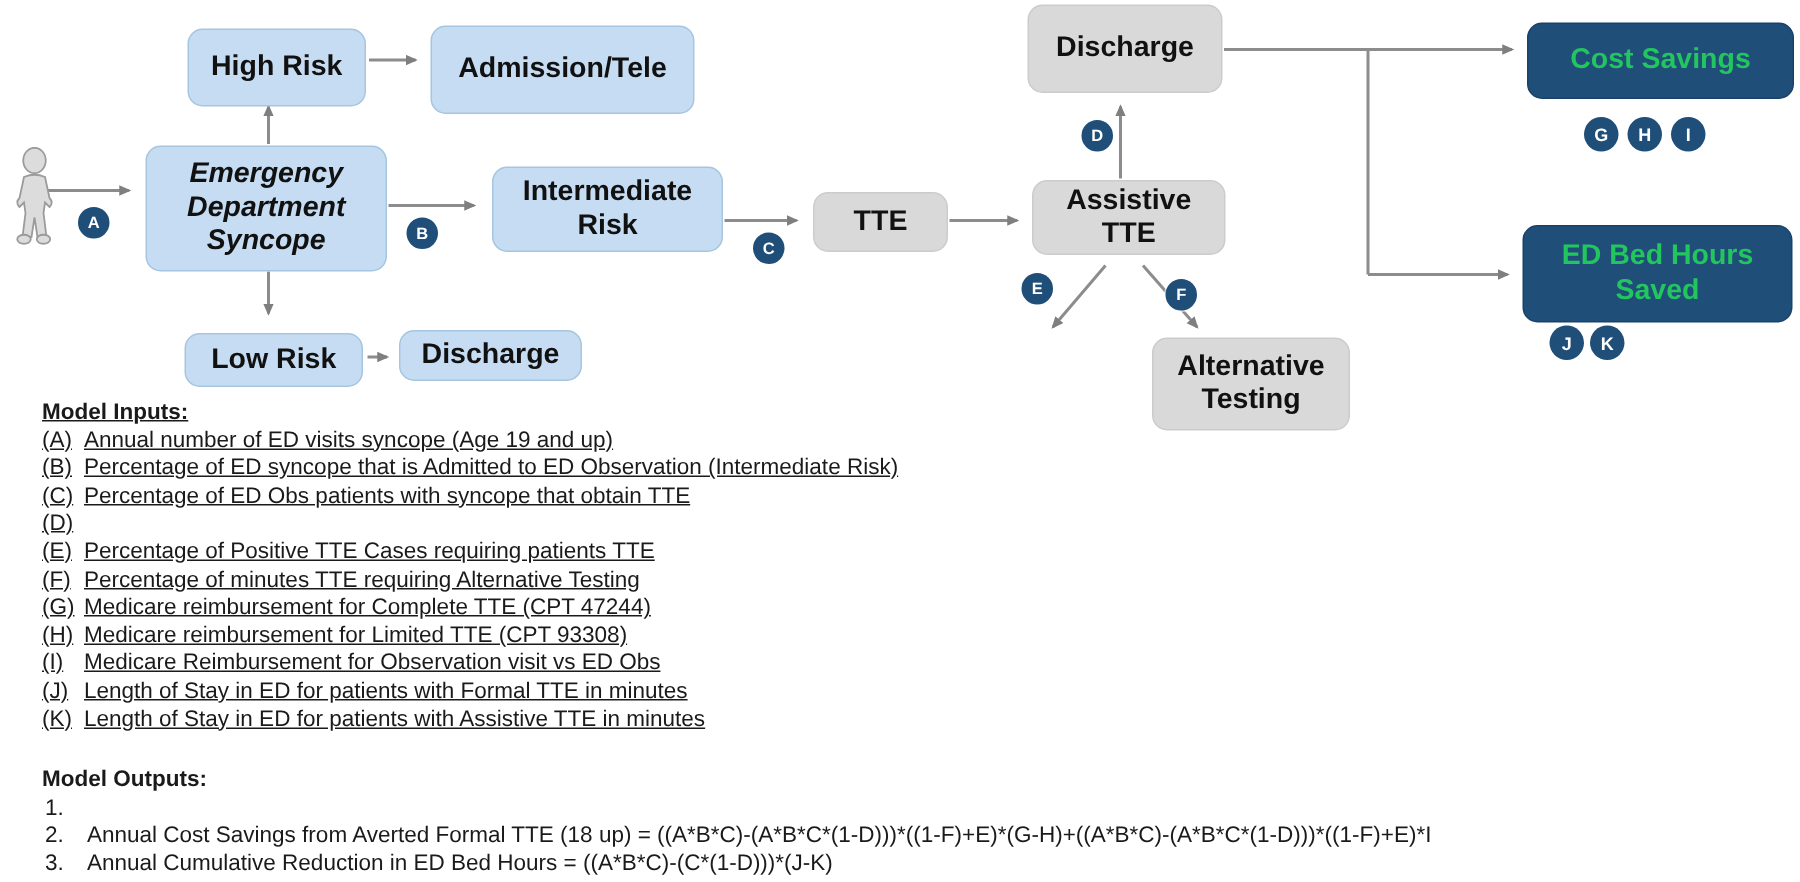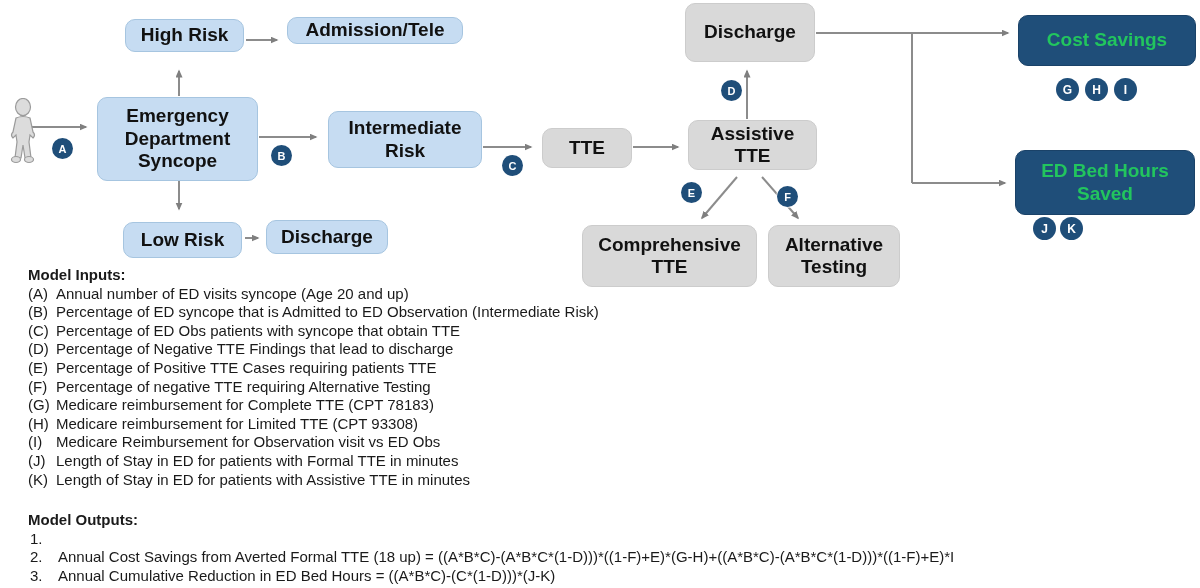--- a/index.html
+++ b/index.html
@@ -83,75 +83,73 @@
     <svg viewBox="0 0 40 66" width="40" height="66">
       <g fill="#dcdcdc" stroke="#9b9b9b" stroke-width="1.2">
         <ellipse cx="20" cy="9" rx="7.5" ry="8.5"></ellipse>
         <path d="M13,20 Q20,17 27,20 L30,34 Q33,37 30,40 L27,37 L26,44 L28,60 L22,60 L20,47 L18,60 L12,60 L14,44 L13,37 L10,40 Q7,37 10,34 Z"></path>
         <ellipse cx="13" cy="61.5" rx="4.5" ry="3"></ellipse>
         <ellipse cx="26" cy="61.5" rx="4.5" ry="3"></ellipse>
       </g>
     </svg>
   </div>
 
-  <div class="node blue" style="left:97px;  top:97px;  width:161px; height:84px;">Emergency Department Syncope</div>
-  <div class="node blue" style="left:125px; top:19px;  width:119px; height:33px;">High Risk</div>
-  <div class="node blue" style="left:287px; top:17px;  width:176px; height:27px;">Admission/Tele</div>
+  <div class="node blue" style="left:97px;  top:97px;  width:161px; height:84px;font-style:italic;">Emergency Department Syncope</div>
+  <div class="node blue" style="left:125px; top:19px;  width:119px; height:52px;">High Risk</div>
+  <div class="node blue" style="left:287px; top:17px;  width:176px; height:59px;">Admission/Tele</div>
   <div class="node blue" style="left:123px; top:222px; width:119px; height:36px;">Low Risk</div>
   <div class="node blue" style="left:266px; top:220px; width:122px; height:34px;">Discharge</div>
   <div class="node blue" style="left:328px; top:111px; width:154px; height:57px;">Intermediate Risk</div>
   <div class="node gray" style="left:542px; top:128px; width:90px;  height:40px;">TTE</div>
   <div class="node gray" style="left:688px; top:120px; width:129px; height:50px;">Assistive TTE</div>
   <div class="node gray" style="left:685px; top:3px;   width:130px; height:59px;">Discharge</div>
-  <div class="node gray" style="left:582px; top:225px; width:175px; height:62px;">Comprehensive TTE</div>
   <div class="node gray" style="left:768px; top:225px; width:132px; height:62px;">Alternative Testing</div>
   <div class="node navy" style="left:1018px; top:15px;  width:178px; height:51px;">Cost Savings</div>
   <div class="node navy" style="left:1015px; top:150px; width:180px; height:65px;">ED Bed Hours Saved</div>
 
   <div class="badge sm" style="left:52px;  top:138px;">A</div>
   <div class="badge sm" style="left:271px; top:145px;">B</div>
   <div class="badge sm" style="left:502px; top:155px;">C</div>
   <div class="badge sm" style="left:721px; top:80px;">D</div>
   <div class="badge sm" style="left:681px; top:182px;">E</div>
   <div class="badge sm" style="left:777px; top:186px;">F</div>
   <div class="badge lg" style="left:1056px; top:78px;">G</div>
   <div class="badge lg" style="left:1085px; top:78px;">H</div>
   <div class="badge lg" style="left:1114px; top:78px;">I</div>
   <div class="badge lg" style="left:1033px; top:217px;">J</div>
   <div class="badge lg" style="left:1060px; top:217px;">K</div>
 
-  <div class="textblock" style="top:266px;">
+  <div class="textblock" style="top:266px;text-decoration:underline;">
     <div class="heading">Model Inputs:</div>
     <div class="trow">
         <span class="key">(A)</span>
-        <span class="txt">Annual number of ED visits syncope (Age 20 and up)</span>
+        <span class="txt">Annual number of ED visits syncope (Age 19 and up)</span>
       </div>
     <div class="trow">
         <span class="key">(B)</span>
         <span class="txt">Percentage of ED syncope that is Admitted to ED Observation (Intermediate Risk)</span>
       </div>
     <div class="trow">
         <span class="key">(C)</span>
         <span class="txt">Percentage of ED Obs patients with syncope that obtain TTE</span>
       </div>
     <div class="trow">
         <span class="key">(D)</span>
-        <span class="txt">Percentage of Negative TTE Findings that lead to discharge</span>
       </div>
     <div class="trow">
         <span class="key">(E)</span>
         <span class="txt">Percentage of Positive TTE Cases requiring patients TTE</span>
       </div>
     <div class="trow">
         <span class="key">(F)</span>
-        <span class="txt">Percentage of negative TTE requiring Alternative Testing</span>
+        <span class="txt">Percentage of minutes TTE requiring Alternative Testing</span>
       </div>
     <div class="trow">
         <span class="key">(G)</span>
-        <span class="txt">Medicare reimbursement for Complete TTE (CPT 78183)</span>
+        <span class="txt">Medicare reimbursement for Complete TTE (CPT 47244)</span>
       </div>
     <div class="trow">
         <span class="key">(H)</span>
         <span class="txt">Medicare reimbursement for Limited TTE (CPT 93308)</span>
       </div>
     <div class="trow">
         <span class="key">(I)</span>
         <span class="txt">Medicare Reimbursement for Observation visit vs ED Obs</span>
       </div>
     <div class="trow">

